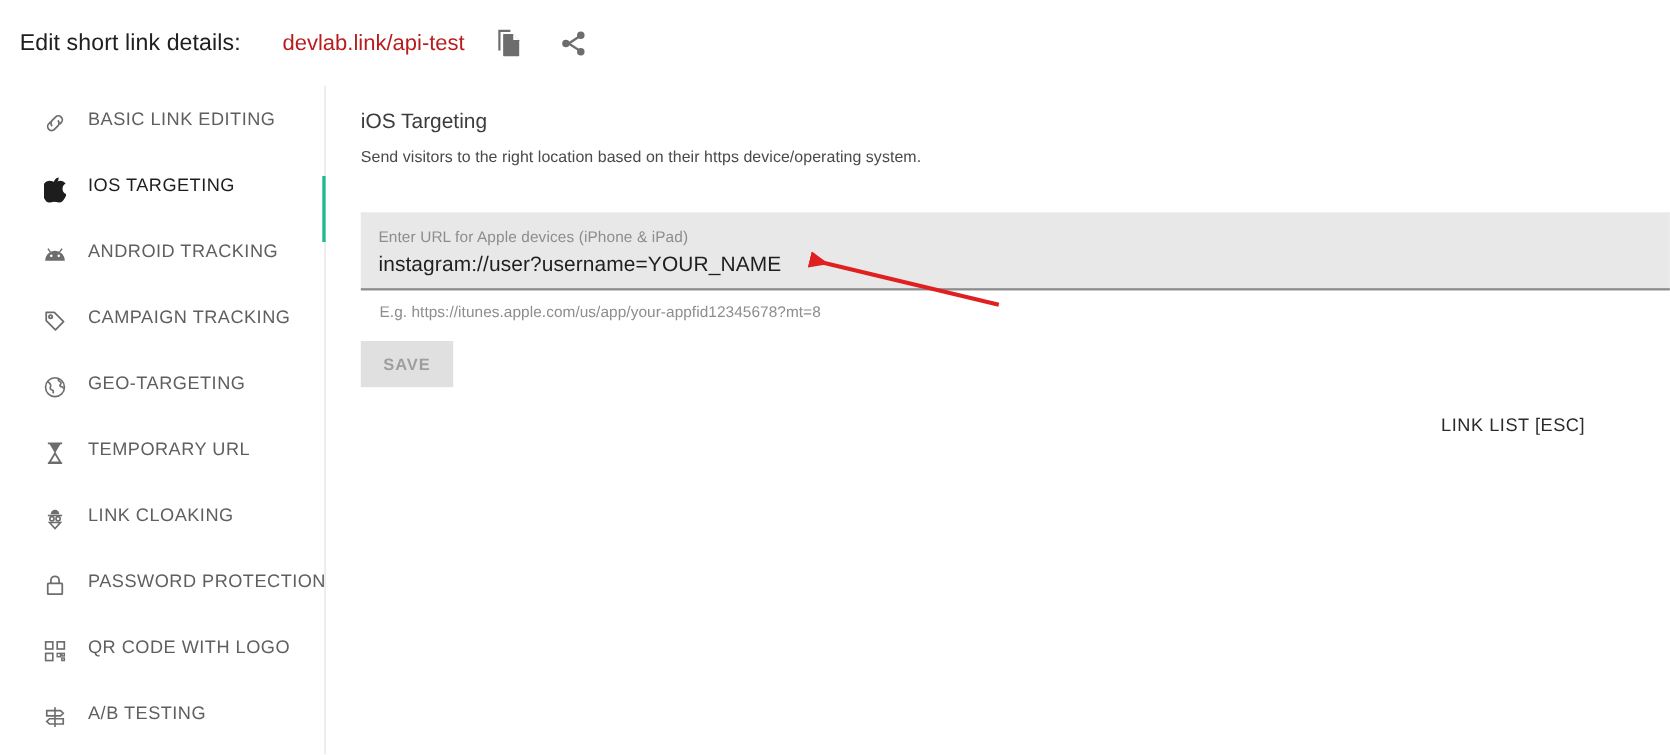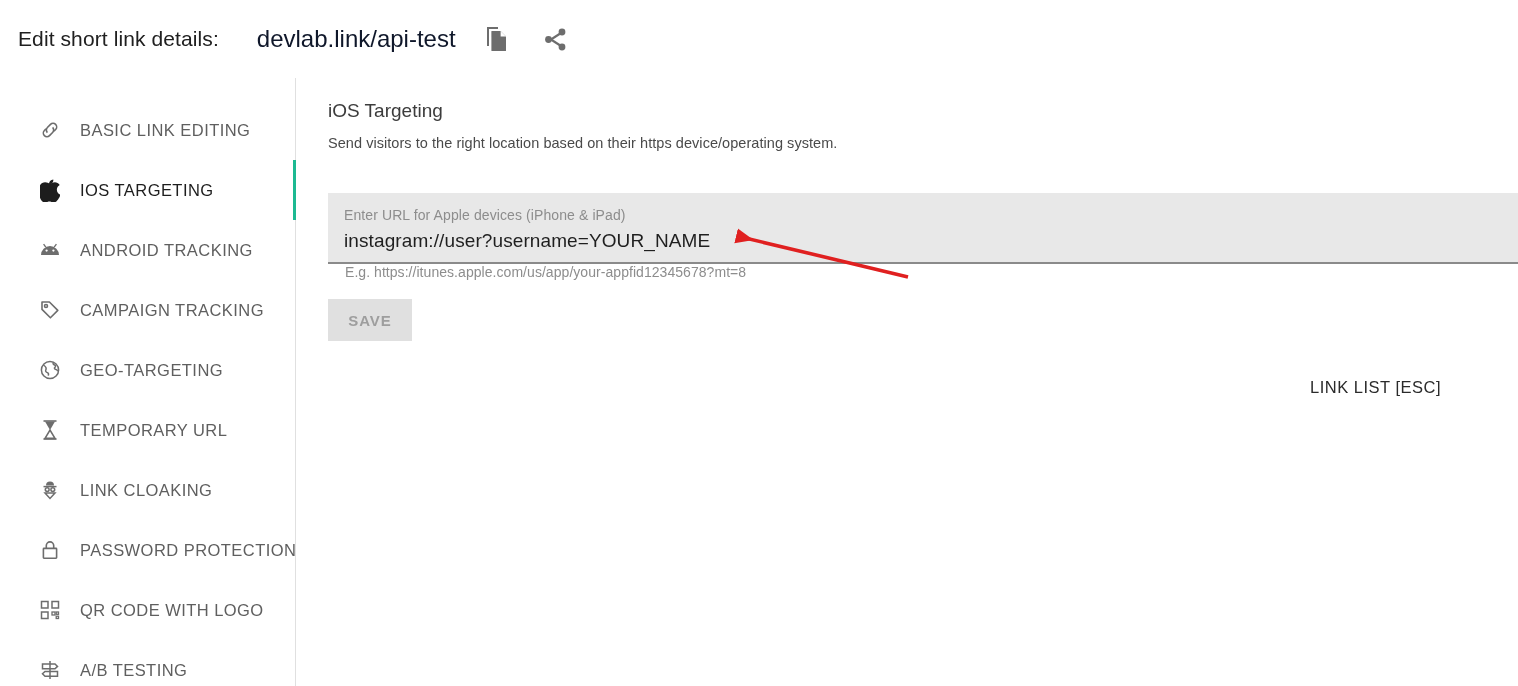--- a/index.html
+++ b/index.html
@@ -29,22 +29,22 @@
   }
   #page-title {
     margin-left: 18px;
     font-size: 21px;
     color: #202020;
     letter-spacing: 0.1px;
     white-space: nowrap;
   }
   #short-link {
     margin-left: 38px;
-    font-size: 24px;
-    color: #0f172a;
+    font-size: 20px;
+    color: #b91c1c;
     text-decoration: none;
     white-space: nowrap;
     cursor: pointer;
   }
   .head-icon {
     margin-left: 25px;
     display: inline-flex;
     align-items: center;
     justify-content: center;
     cursor: pointer;
@@ -59,21 +59,21 @@
     left: 0; top: 78px;
     width: 296px;
     height: 608px;
     border-right: 1px solid #e0e0e0;
     padding-top: 22px;
   }
   .side-item {
     position: relative;
     height: 60px;
     display: flex;
-    align-items: center;
+    align-items: flex-start;
     padding-left: 38px;
     cursor: pointer;
     user-select: none;
   }
   .side-icon {
     width: 24px;
     height: 24px;
     display: inline-flex;
     align-items: center;
     justify-content: center;
@@ -144,20 +144,21 @@
     letter-spacing: 0.1px;
     background: transparent;
     border: none;
     outline: none;
     width: 100%;
     padding: 0;
     font-family: Liberation Sans, sans-serif;
     cursor: text;
   }
   #field-hint {
+    margin-top: 11px;
     margin-left: 17px;
     font-size: 14px;
     color: #8d8d8d;
     letter-spacing: 0.05px;
   }
 
   #save-button {
     margin-top: 19px;
     width: 84px;
     height: 42px;

